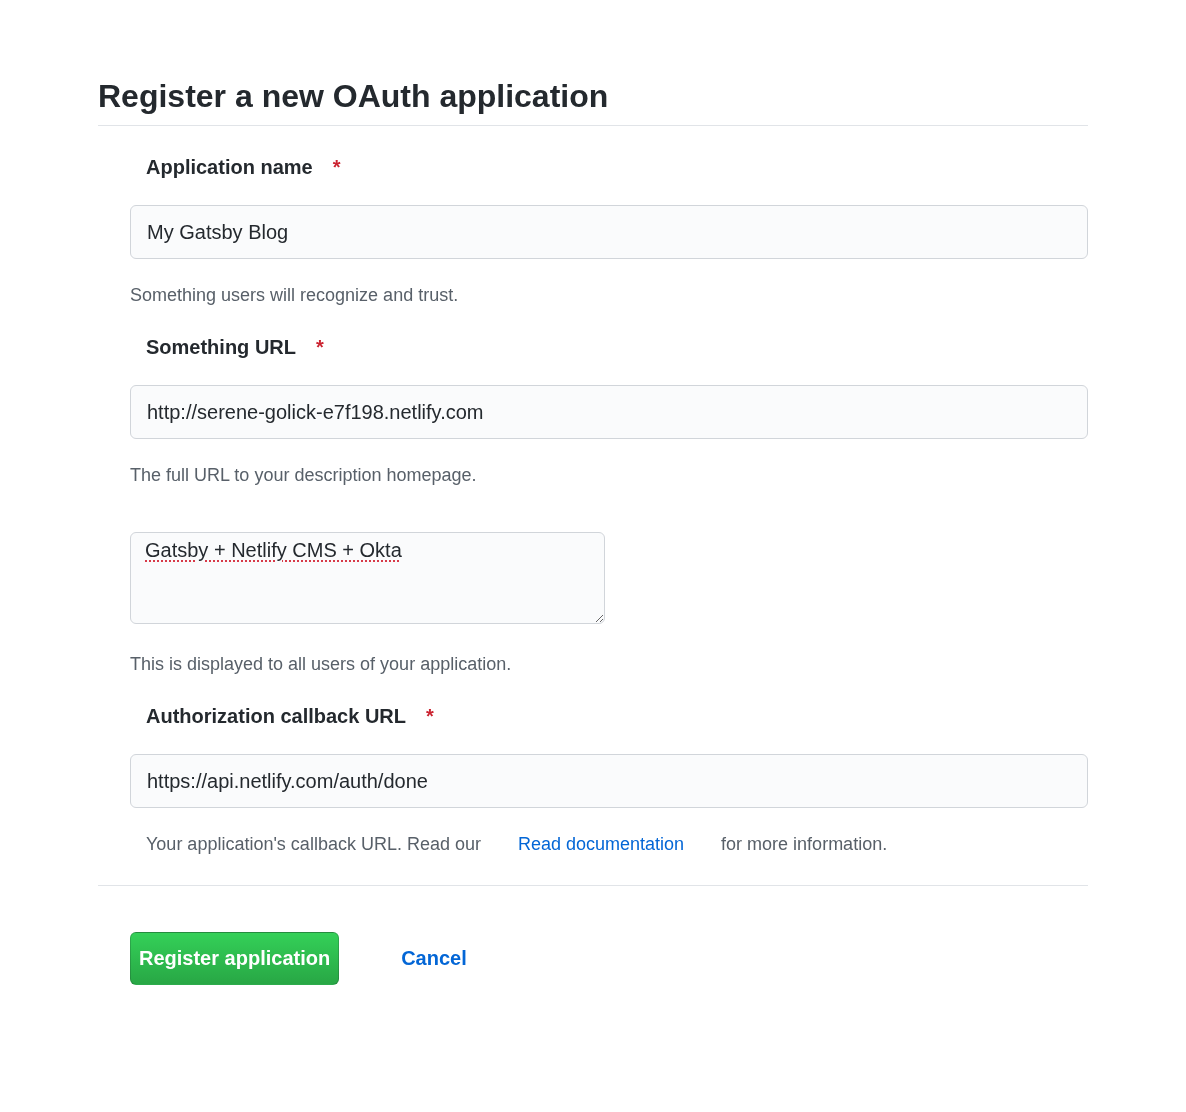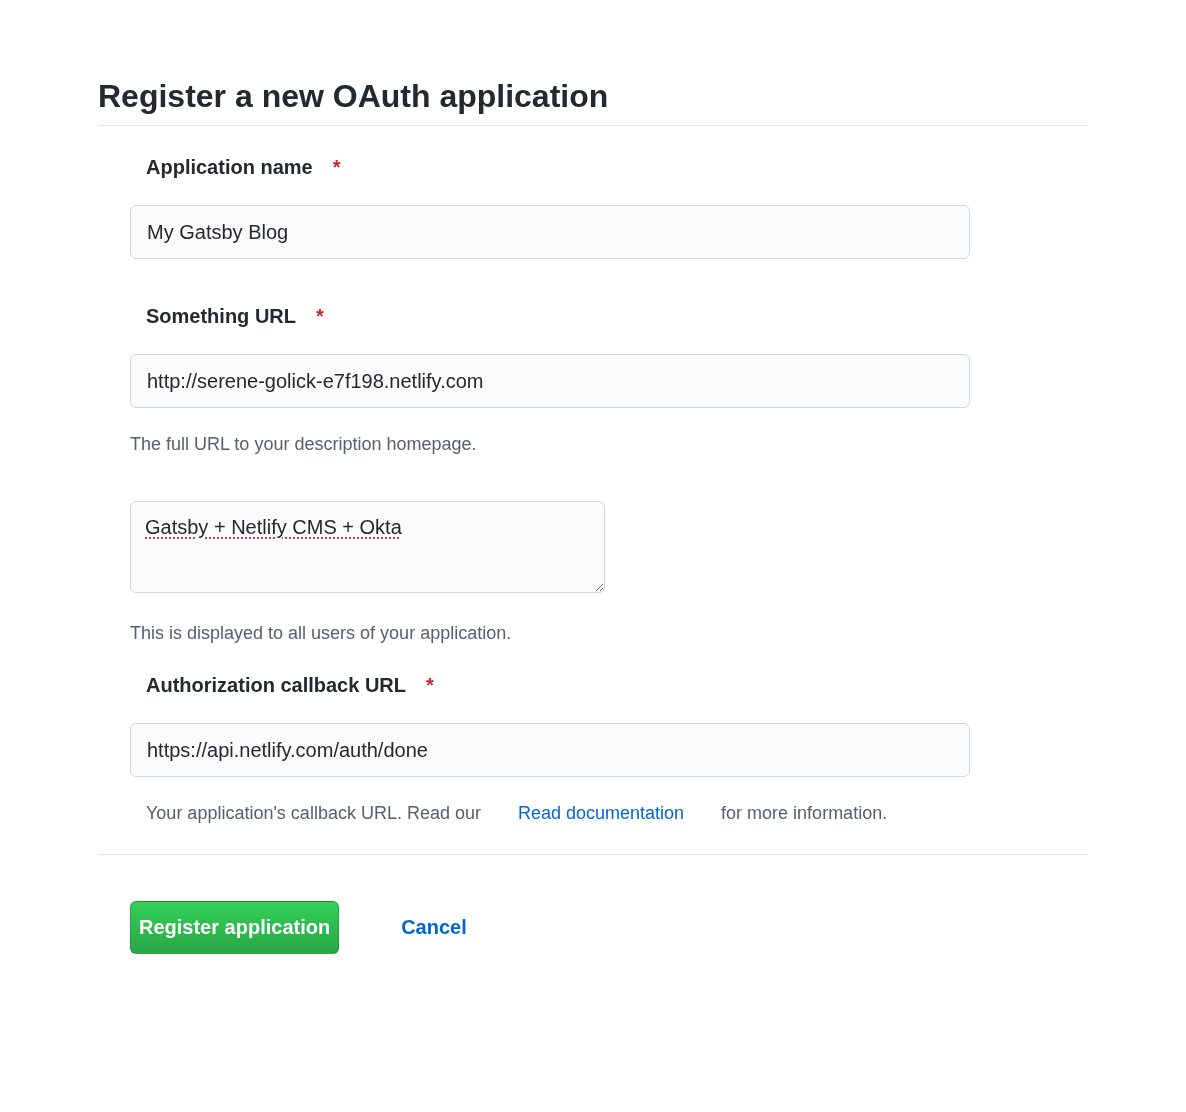--- a/index.html
+++ b/index.html
@@ -32,36 +32,36 @@
       font-size: 20px;
       font-weight: 600;
       color: #24292e;
       margin-bottom: 10px;
     }
     .required-asterisk {
       color: #cb2431;
       margin-left: 4px;
     }
     .form-input {
-      width: 840px;
+      width: 958px;
       max-width: 100%;
       padding: 14px 16px;
       font-size: 20px;
       line-height: 1.2;
       color: #24292e;
       background-color: #fafbfc;
       border: 1px solid #d1d5da;
       border-radius: 6px;
       font-family: inherit;
     }
     .form-textarea {
       width: 475px;
       max-width: 100%;
       height: 92px;
-      padding: 12px 14px;
+      padding: 4px 14px;
       font-size: 20px;
       line-height: 1.3;
       color: #24292e;
       background-color: #fafbfc;
       border: 1px solid #d1d5da;
       border-radius: 6px;
       font-family: inherit;
       resize: both;
       text-decoration-line: underline;
       text-decoration-style: dotted;
@@ -115,20 +115,21 @@
 
 <div class="container">
   <h1 class="page-title">Register a new OAuth application</h1>
 
   <form>
     <div class="form-group">
       <label class="form-label">
         <span>Application name</span><span class="required-asterisk">*</span>
       </label>
       <input type="text" class="form-input" value="My Gatsby Blog" style="">
+      <p class="form-hint">Something users will recognize and trust.</p>
     </div>
 
     <div class="form-group">
       <label class="form-label">
         <span>Something URL</span><span class="required-asterisk">*</span>
       </label>
       <input type="text" class="form-input" value="http://serene-golick-e7f198.netlify.com" style="">
       <p class="form-hint">The full URL to your description homepage.</p>
     </div>
 

